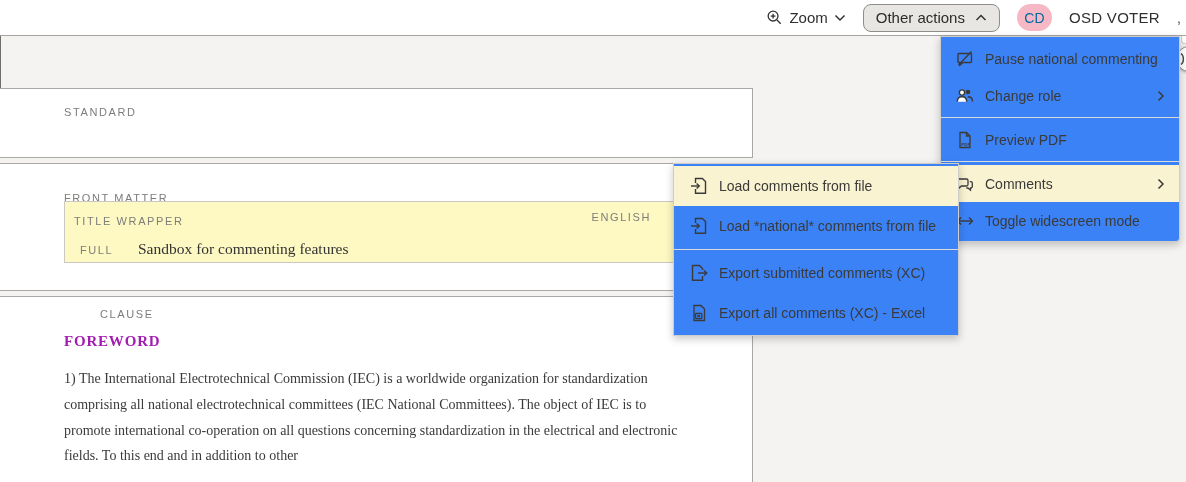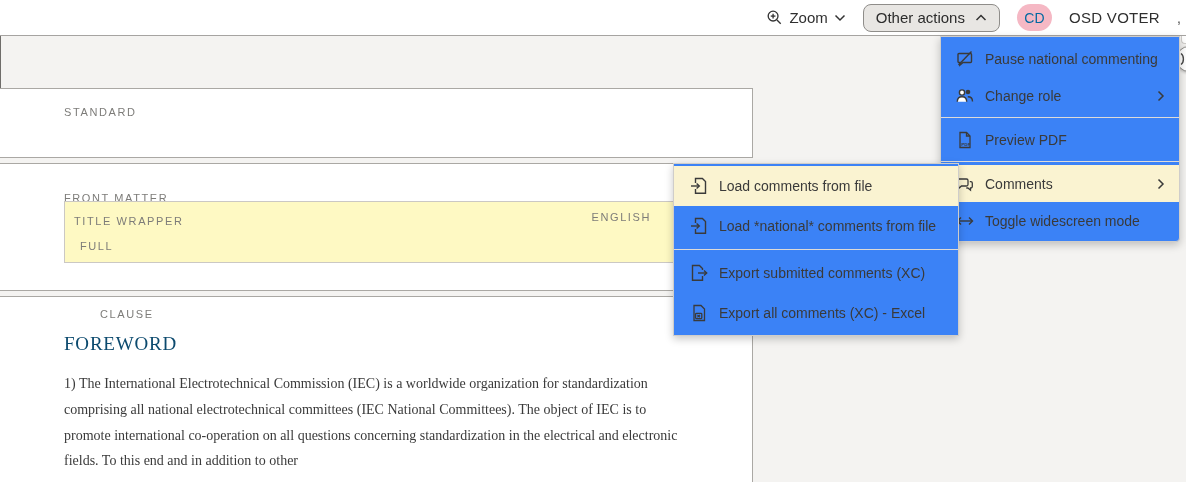--- a/index.html
+++ b/index.html
@@ -33,22 +33,22 @@
   .left-edge-line { position:absolute; left:0; top:36px; width:1px; height:52px; background:#6f6d6a; }
 
   .tw-box { position:absolute; left:64px; top:37px; width:668px; height:62px;
             border:1px solid #cbc8c4; background:#fef9c3; }
   .tw-row1 { position:relative; padding:9px 0 0 9px; }
   .tw-lang { position:absolute; right:80px; top:9px; }
   .tw-row2 { display:flex; align-items:baseline; padding:11px 0 0 15px; }
   .tw-full { width:58px; }
   .doc-title { font-family:"Liberation Serif", serif; font-size:15.5px; color:#333; }
 
-  .clause-heading { font-family:"Liberation Serif", serif; font-size:19px; font-weight:normal;
-                    letter-spacing:.8px; color:#0c4a6e; margin:13px 0 0 64px; }
+  .clause-heading { font-family:"Liberation Serif", serif; font-size:15px; font-weight:bold;
+                    letter-spacing:.8px; color:#a21caf; margin:13px 0 0 64px; }
   .clause-para { font-family:"Liberation Serif", serif; font-size:14px; line-height:25.8px;
                  color:#3a3a3a; width:617px; margin:16px 0 0 64px; }
 
   
   .menu { position:absolute; background:#3b82f6; border:1px solid #cfcdca;
           box-shadow:0 3px 8px rgba(0,0,0,.22); z-index:10; }
   .menu-main { left:940px; top:36px; width:240px; border-radius:0 0 4px 4px; padding:3px 0 2px 0; }
   .menu-sub  { left:653px; top:163px; width:286px; padding:2px 0;margin-left:20px; }
   .mi { display:flex; align-items:center; gap:10px; padding:0 14px; height:37px;
         font-size:14px; color:#3a3a3a; cursor:pointer; }
@@ -115,20 +115,21 @@
 
   <section class="panel panel-front">
     <div class="sec-label" style="padding:28px 0 0 64px;">FRONT MATTER</div>
     <div class="tw-box">
       <div class="tw-row1">
         <span class="sec-label">TITLE WRAPPER</span>
         <span class="sec-label tw-lang">ENGLISH</span>
       </div>
       <div class="tw-row2">
         <span class="sec-label tw-full">FULL</span>
+        <span class="doc-title">Sandbox for commenting features</span>
       </div>
     </div>
   </section>
 
   <section class="panel panel-clause">
     <div class="sec-label" style="padding:11px 0 0 64px;margin-left:36px;">CLAUSE</div>
     <h1 class="clause-heading">FOREWORD</h1>
     <p class="clause-para">1) The International Electrotechnical Commission (IEC) is a worldwide organization for standardization comprising all national electrotechnical committees (IEC National Committees). The object of IEC is to promote international co-operation on all questions concerning standardization in the electrical and electronic fields. To this end and in addition to other</p>
   </section>
 

